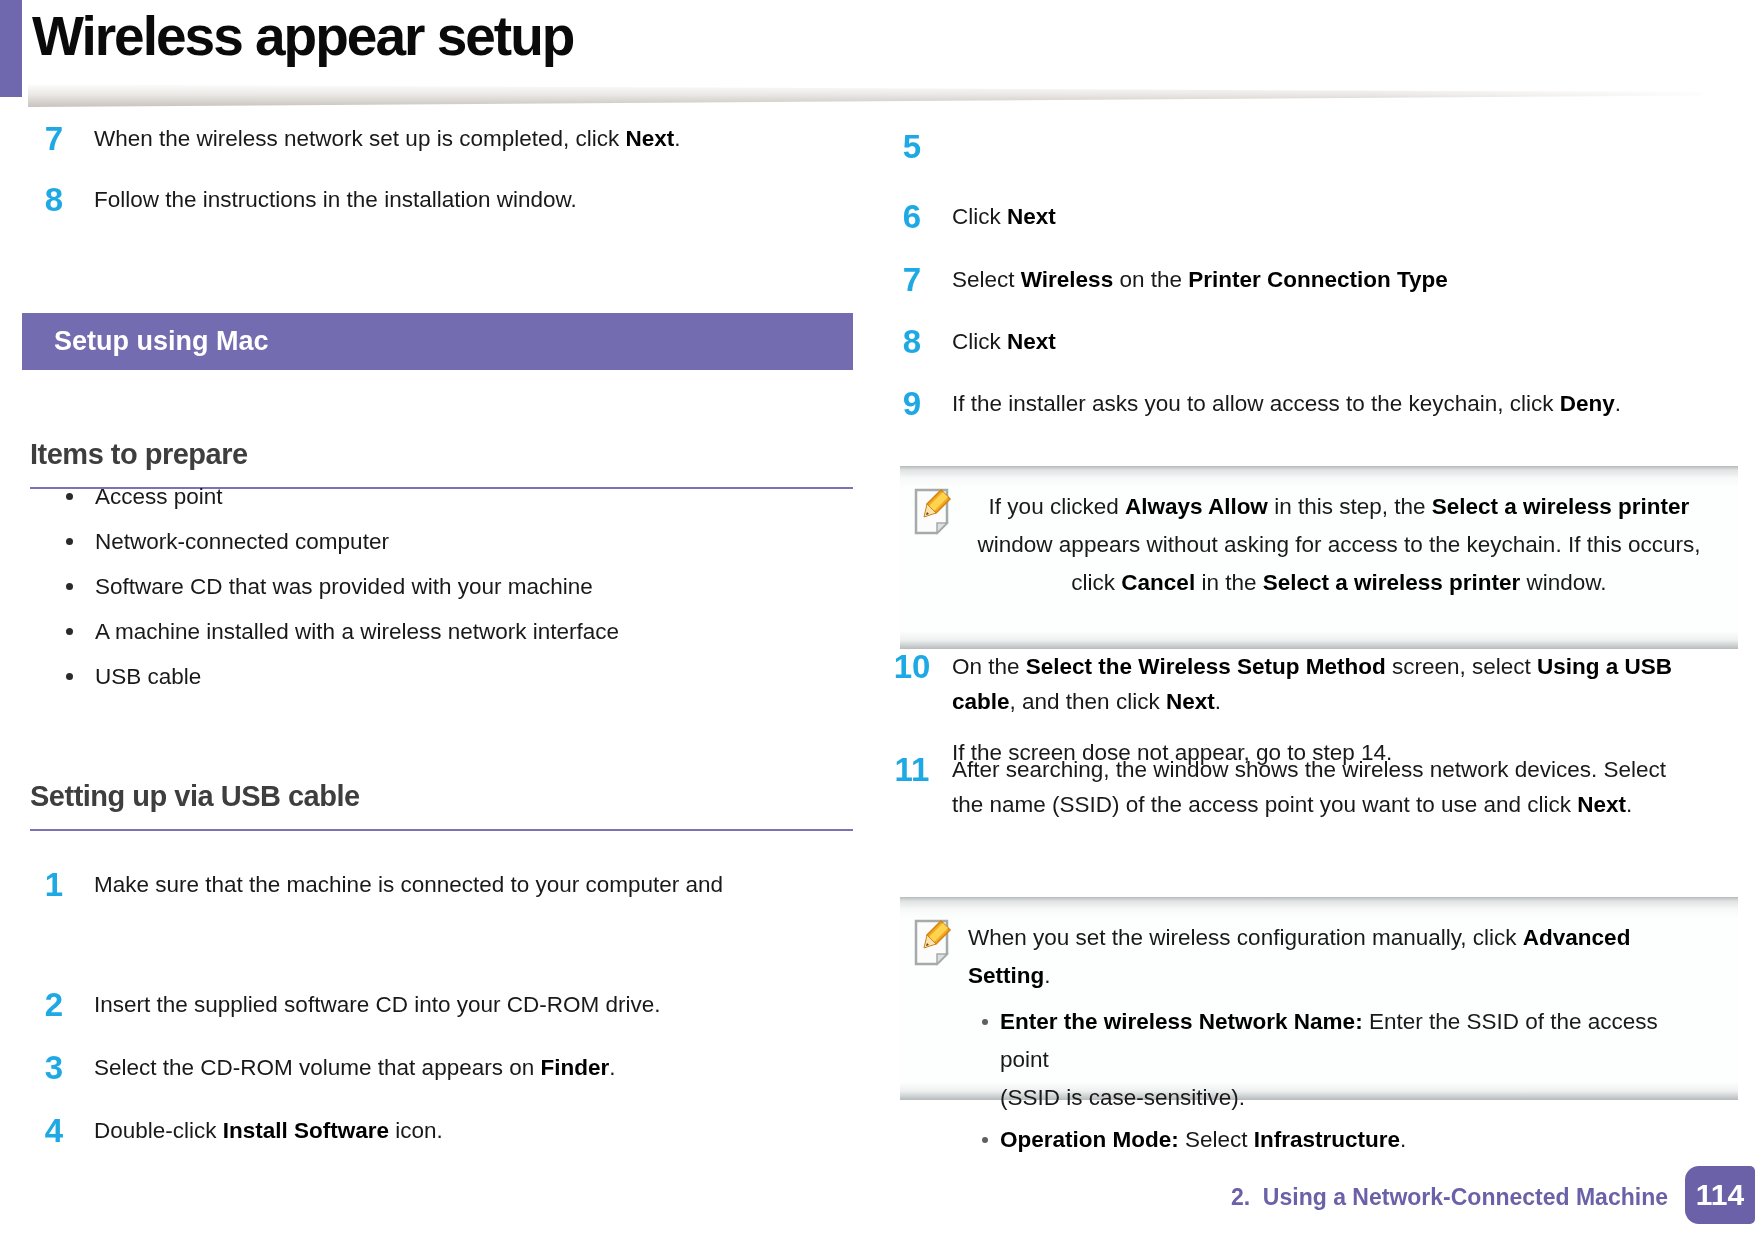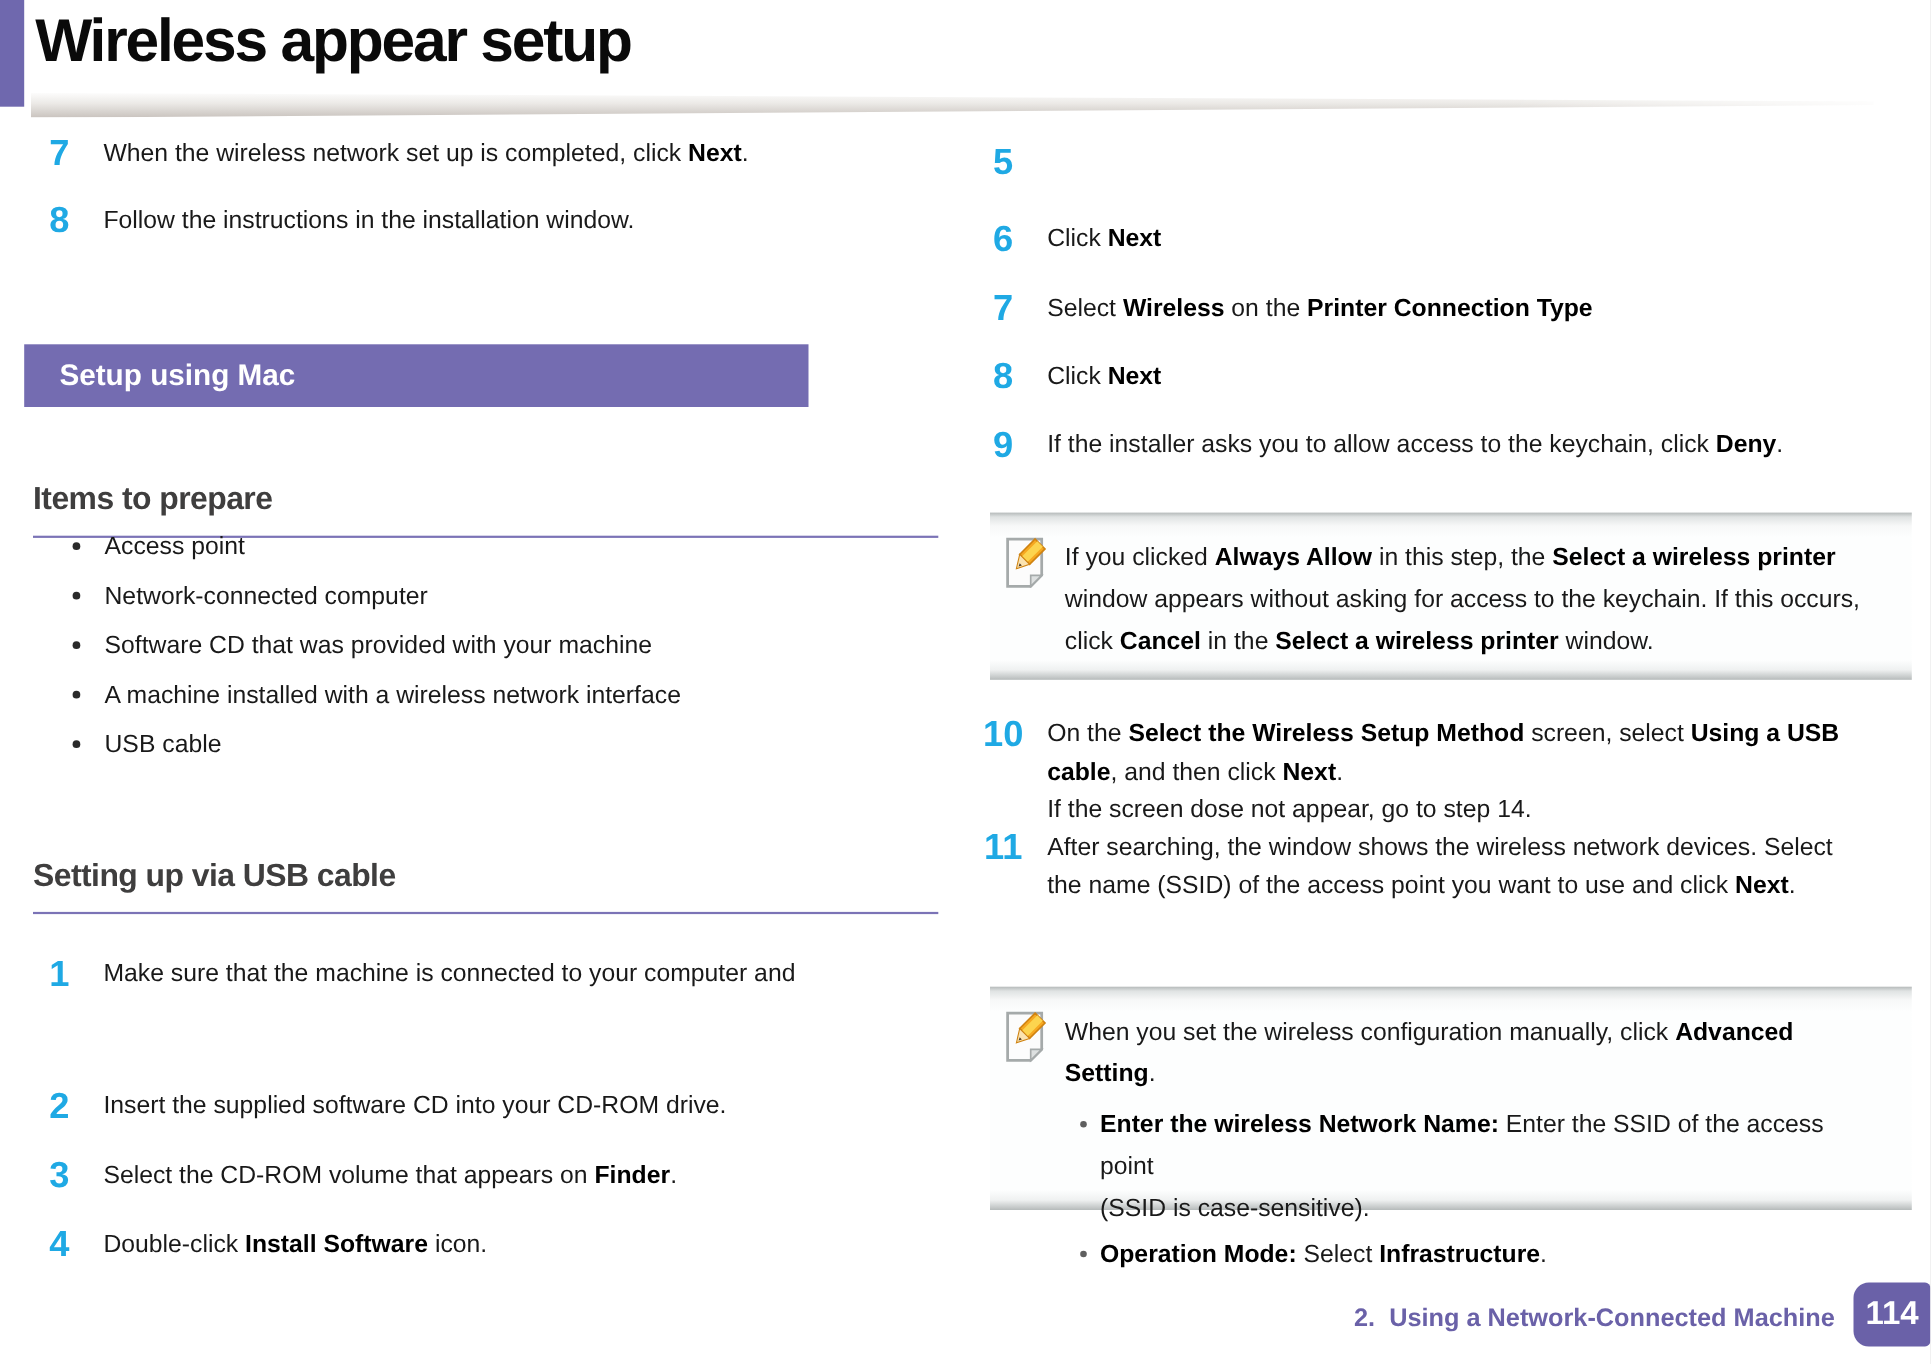--- a/index.html
+++ b/index.html
@@ -38,25 +38,25 @@
   .txt { font-size:22.5px; color:#191919; }
   .line { line-height:34px; }
 
   .stepL { left:34px;  width:760px; }
   .stepL .num { width:40px; margin-right:20px; }
   .stepL .line + .line { margin-top:24px; }
 
   .stepR { left:888px; width:812px; }
   .stepR .num { width:48px; margin-right:16px; }
   .stepR .line + .line { margin-top:1px; }
-  .extra { margin-top:0; }
+  .extra { margin-top:17px; }
 
   
   .banner {
-    position:absolute; left:22px; top:313px; width:713px; height:57px;
+    position:absolute; left:22px; top:313px; width:831px; height:57px;
     background:var(--accent-purple, #746cb1); color:#ffffff;
     font-size:27px; font-weight:bold;
     display:flex; align-items:center; padding-left:32px; box-sizing:border-box;
   }
   .sec-head {
     position:absolute; left:30px; width:823px; margin:0;
     font-size:29px; font-weight:bold; color:#3f3e3e; letter-spacing:-0.5px;
     padding-bottom:16px; border-bottom:2px solid var(--divider-purple, #7b73b6);
   }
   .head-items { top:418px;margin-top:20px; }
@@ -82,21 +82,21 @@
       #f7f8f8 12px,
       #fdfefe 22px,
       #fdfefe calc(100% - 18px),
       #eff1f1 calc(100% - 9px),
       #c3c7c7 calc(100% - 2px),
       var(--note-edge, #b5baba) 100%);
     font-size:22px; color:#161616;
   }
   .note .line { line-height:38px; }
   .note-icon { position:absolute; left:13px; top:21px; width:44px; height:49px; }
-  .note1 { top:466px; height:152px; }
+  .note1 { top:466px; height:183px;text-align:center; }
   .note2 { top:897px; height:203px; }
   .note-bullets { margin:8px 0 0 0; padding:0 0 0 32px; list-style:none; }
   .note-bullets li { position:relative; }
   .note-bullets li + li { margin-top:4px; }
   .note-bullets li::before {
     content:""; position:absolute; left:-18px; top:16px;
     width:6px; height:6px; border-radius:50%; background:#5f5f5f;
   }
 
   

